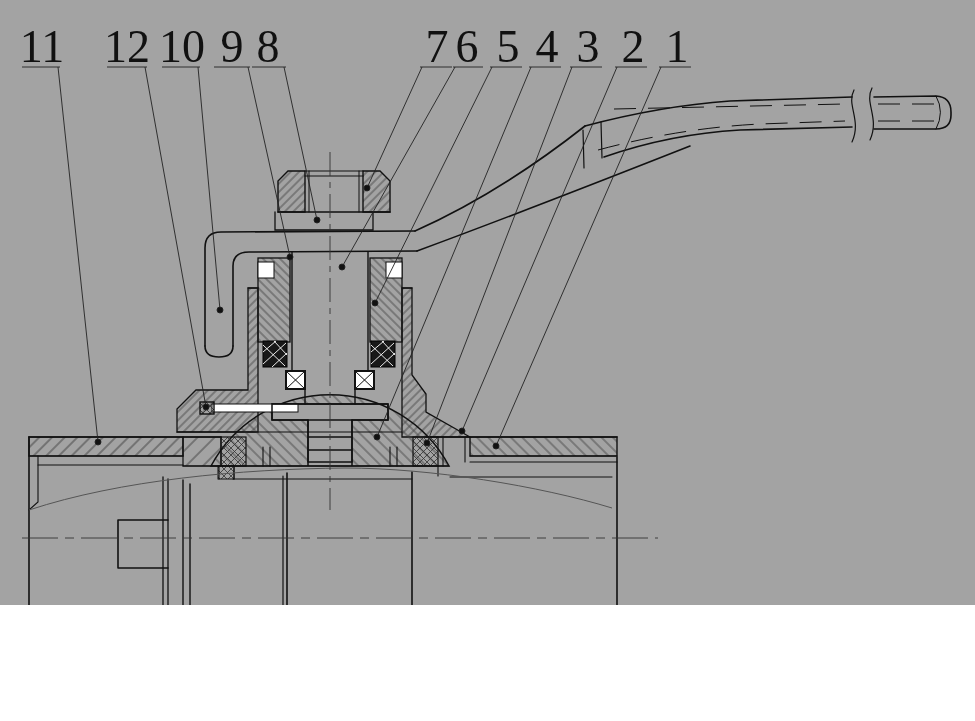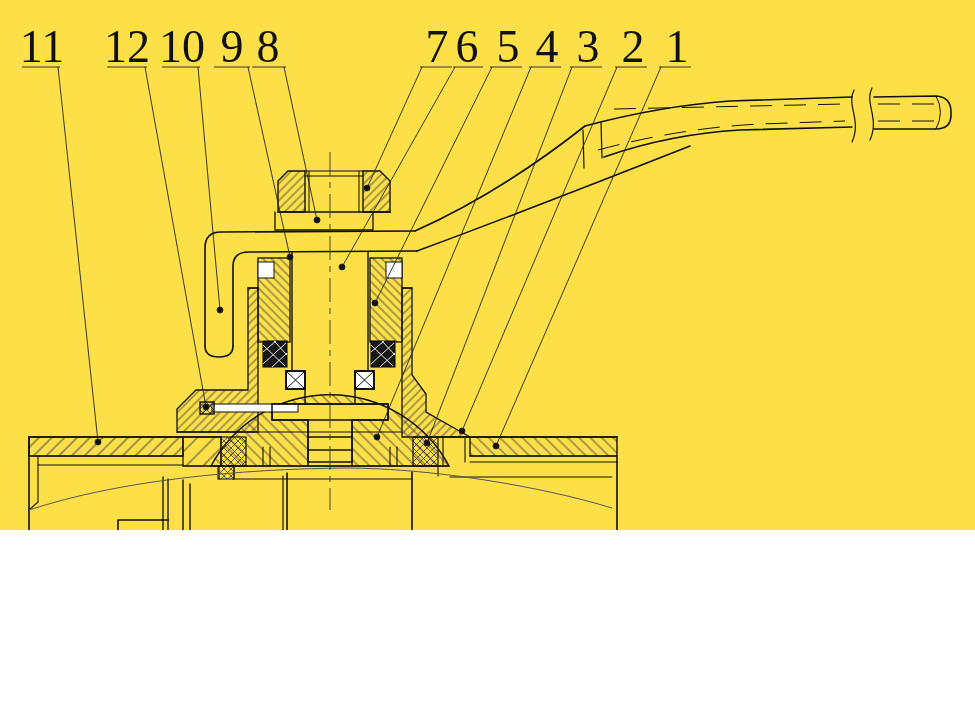--- a/index.html
+++ b/index.html
@@ -1,16 +1,16 @@
 <!DOCTYPE html>
 <html><head>
 <meta charset="utf-8">
 <style>
   html,body{margin:0;padding:0;background:#ffffff;}
-  .stage{position:relative;width:975px;height:530px;background:#fde047;overflow:hidden;
+  .stage{position:relative;width:975px;height:605px;background:#a3a3a3;overflow:hidden;
          font-family:"Liberation Serif", serif;}
   svg{display:block;}
   text.partnum{font-family:"Liberation Serif","DejaVu Serif",serif;font-size:46px;fill:#111;}
 </style>
 </head>
 <body>
 
 <div class="stage">
 <svg width="975" height="721" viewBox="0 0 975 721">
   <defs>

